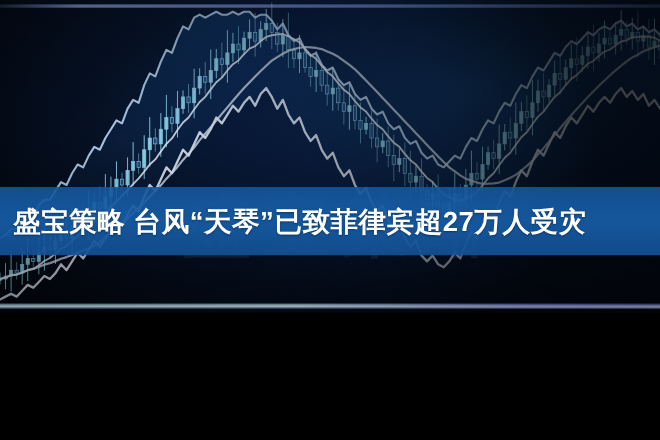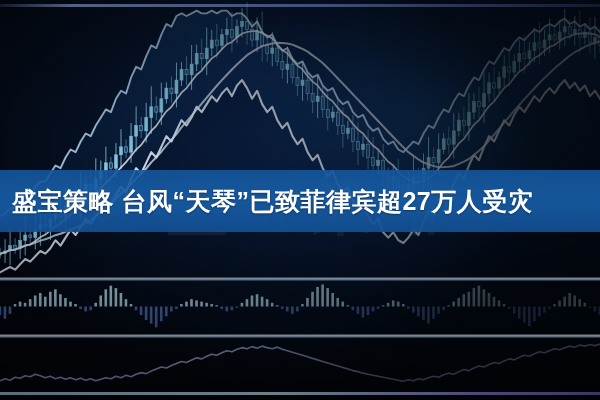--- a/index.html
+++ b/index.html
@@ -3,21 +3,21 @@
 <meta charset="utf-8">
 <style>
   html, body {
     margin: 0;
     padding: 0;
     background: #000;
   }
   #stage {
     position: relative;
     width: 600px;
-    height: 400px;
+    height: 284px;
     overflow: hidden;
     background: #050a16;
     font-family: "Liberation Sans", sans-serif;
   }
 
   
   .bg-base {
     position: absolute;
     inset: 0;
     background:

